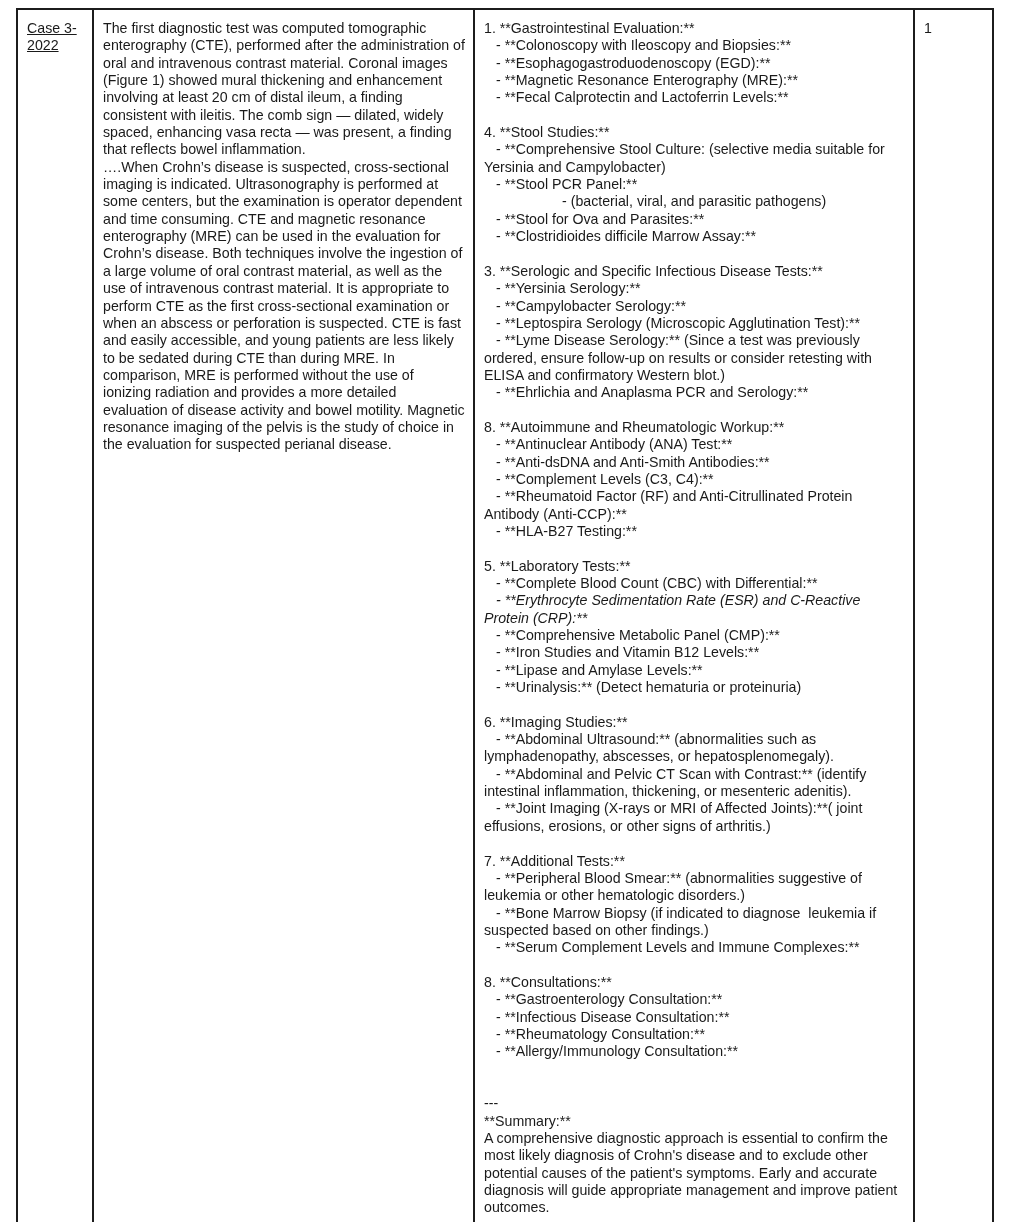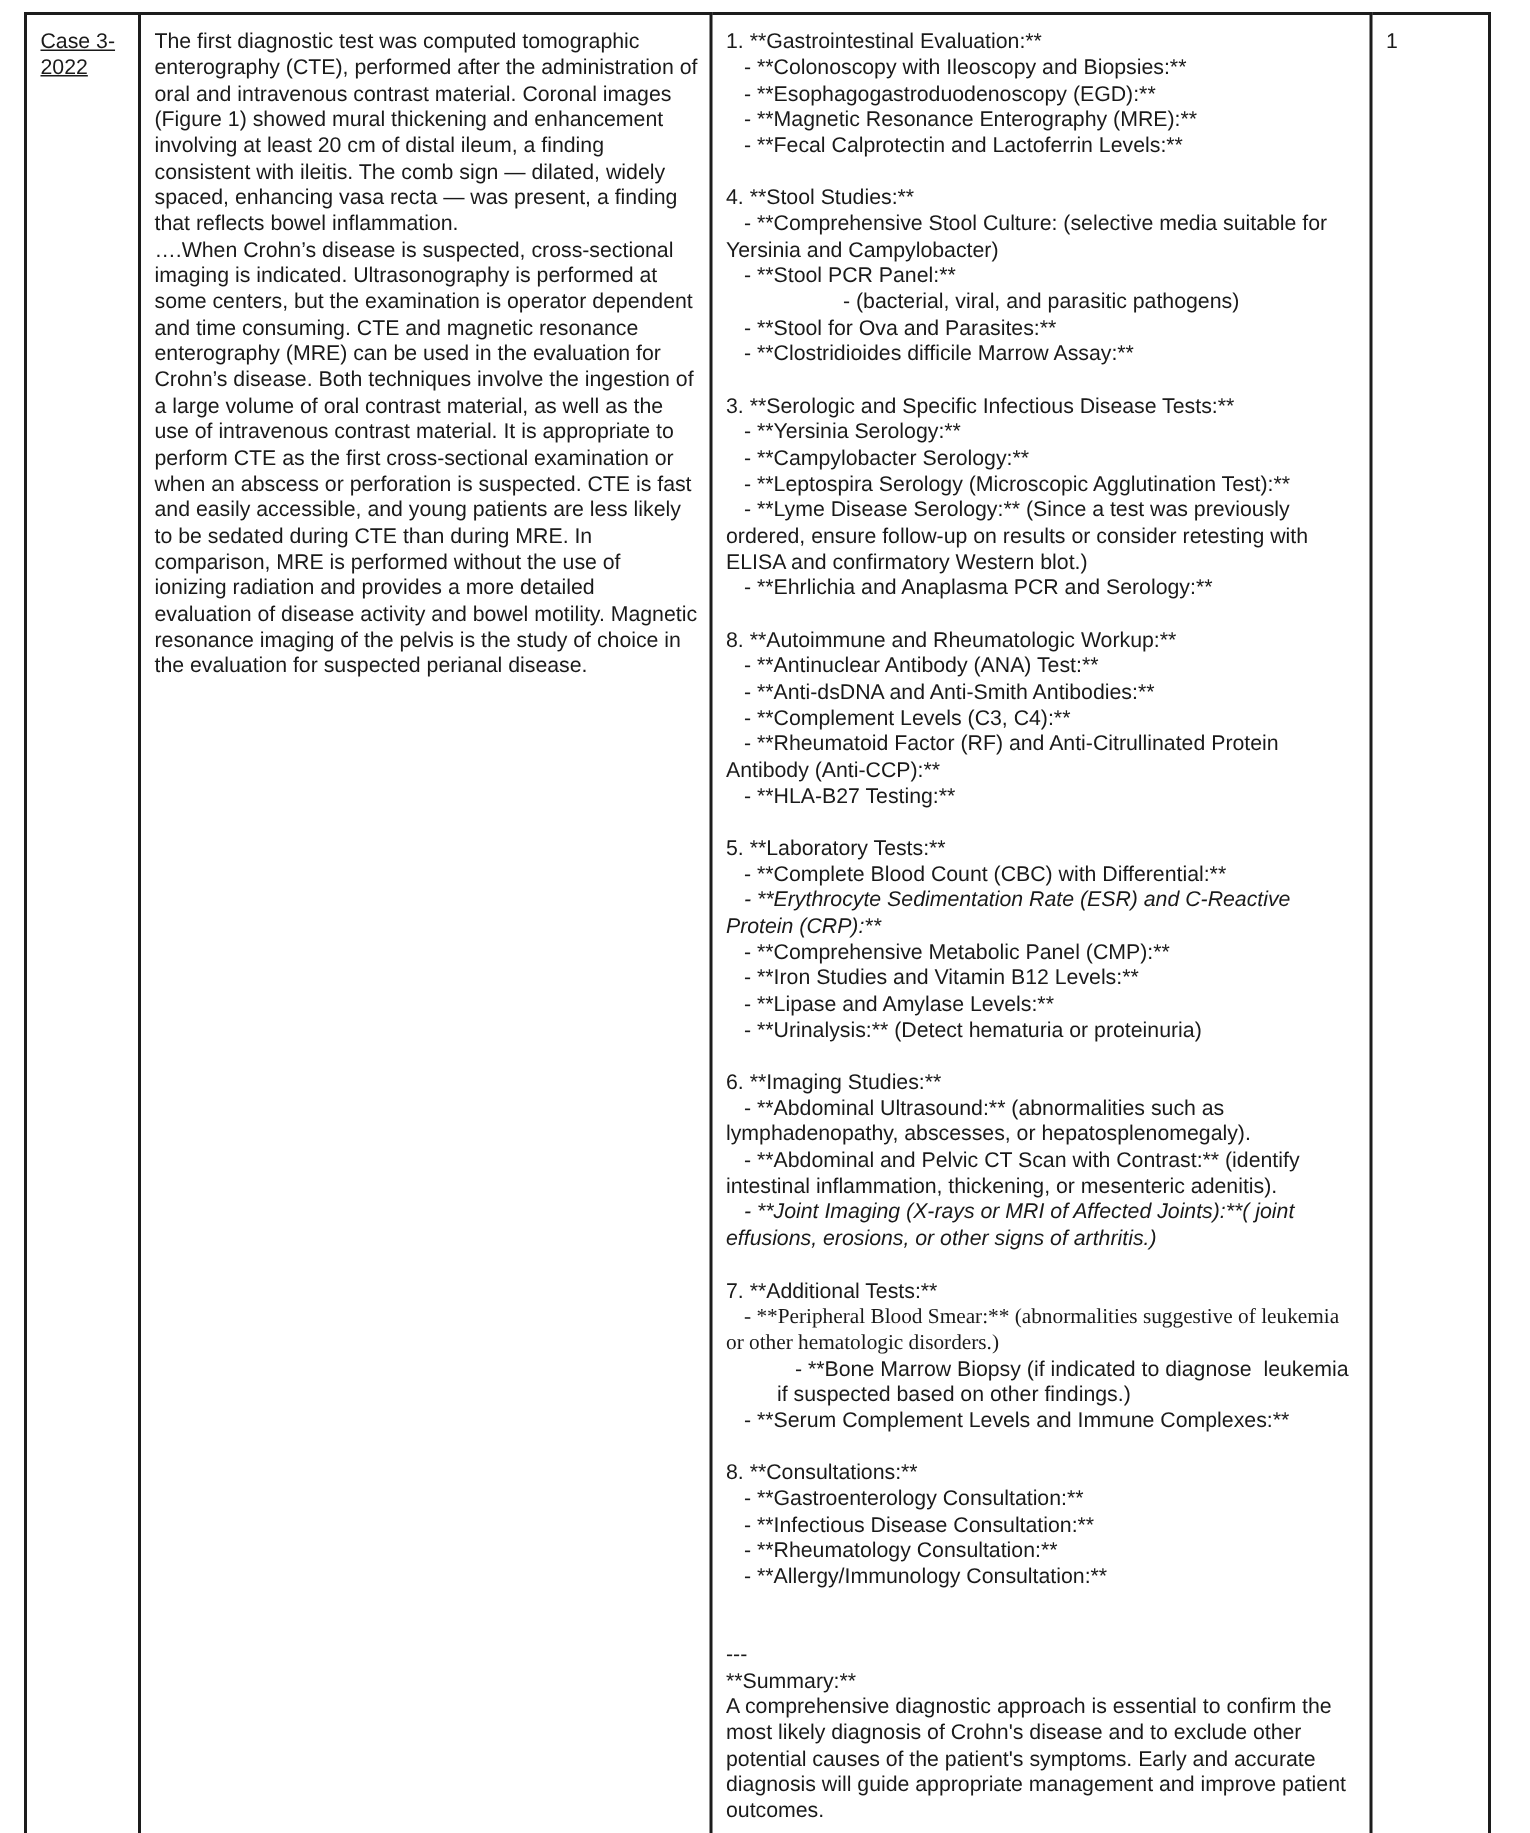--- a/index.html
+++ b/index.html
@@ -91,28 +91,28 @@
         <div class="line i1">- **Iron Studies and Vitamin B12 Levels:**</div>
         <div class="line i1">- **Lipase and Amylase Levels:**</div>
         <div class="line i1">- **Urinalysis:** (Detect hematuria or proteinuria)</div>
       </div>
       <div class="gap"></div>
 
       <div>
         <div class="line">6. **Imaging Studies:**</div>
         <div class="line" style="text-indent:12px;">- **Abdominal Ultrasound:** (abnormalities such as lymphadenopathy, abscesses, or hepatosplenomegaly).</div>
         <div class="line" style="text-indent:12px;">- **Abdominal and Pelvic CT Scan with Contrast:** (identify intestinal inflammation, thickening, or mesenteric adenitis).</div>
-        <div class="line" style="text-indent:12px;font-style:italic;">- **Joint Imaging (X-rays or MRI of Affected Joints):**( joint effusions, erosions, or other signs of arthritis.)</div>
+        <div class="line" style="text-indent:12px;">- **Joint Imaging (X-rays or MRI of Affected Joints):**( joint effusions, erosions, or other signs of arthritis.)</div>
       </div>
       <div class="gap"></div>
 
       <div>
         <div class="line">7. **Additional Tests:**</div>
-        <div class="line" style="text-indent:12px;font-family:Liberation Serif, serif;">- **Peripheral Blood Smear:** (abnormalities suggestive of leukemia or other hematologic disorders.)</div>
-        <div class="line" style="text-indent:12px;margin-left:34px;">- **Bone Marrow Biopsy (if indicated to diagnose  leukemia if suspected based on other findings.)</div>
+        <div class="line" style="text-indent:12px;">- **Peripheral Blood Smear:** (abnormalities suggestive of leukemia or other hematologic disorders.)</div>
+        <div class="line" style="text-indent:12px;">- **Bone Marrow Biopsy (if indicated to diagnose  leukemia if suspected based on other findings.)</div>
         <div class="line i1">- **Serum Complement Levels and Immune Complexes:**</div>
       </div>
       <div class="gap"></div>
 
       <div>
         <div class="line">8. **Consultations:**</div>
         <div class="line i1">- **Gastroenterology Consultation:**</div>
         <div class="line i1">- **Infectious Disease Consultation:**</div>
         <div class="line i1">- **Rheumatology Consultation:**</div>
         <div class="line i1">- **Allergy/Immunology Consultation:**</div>

